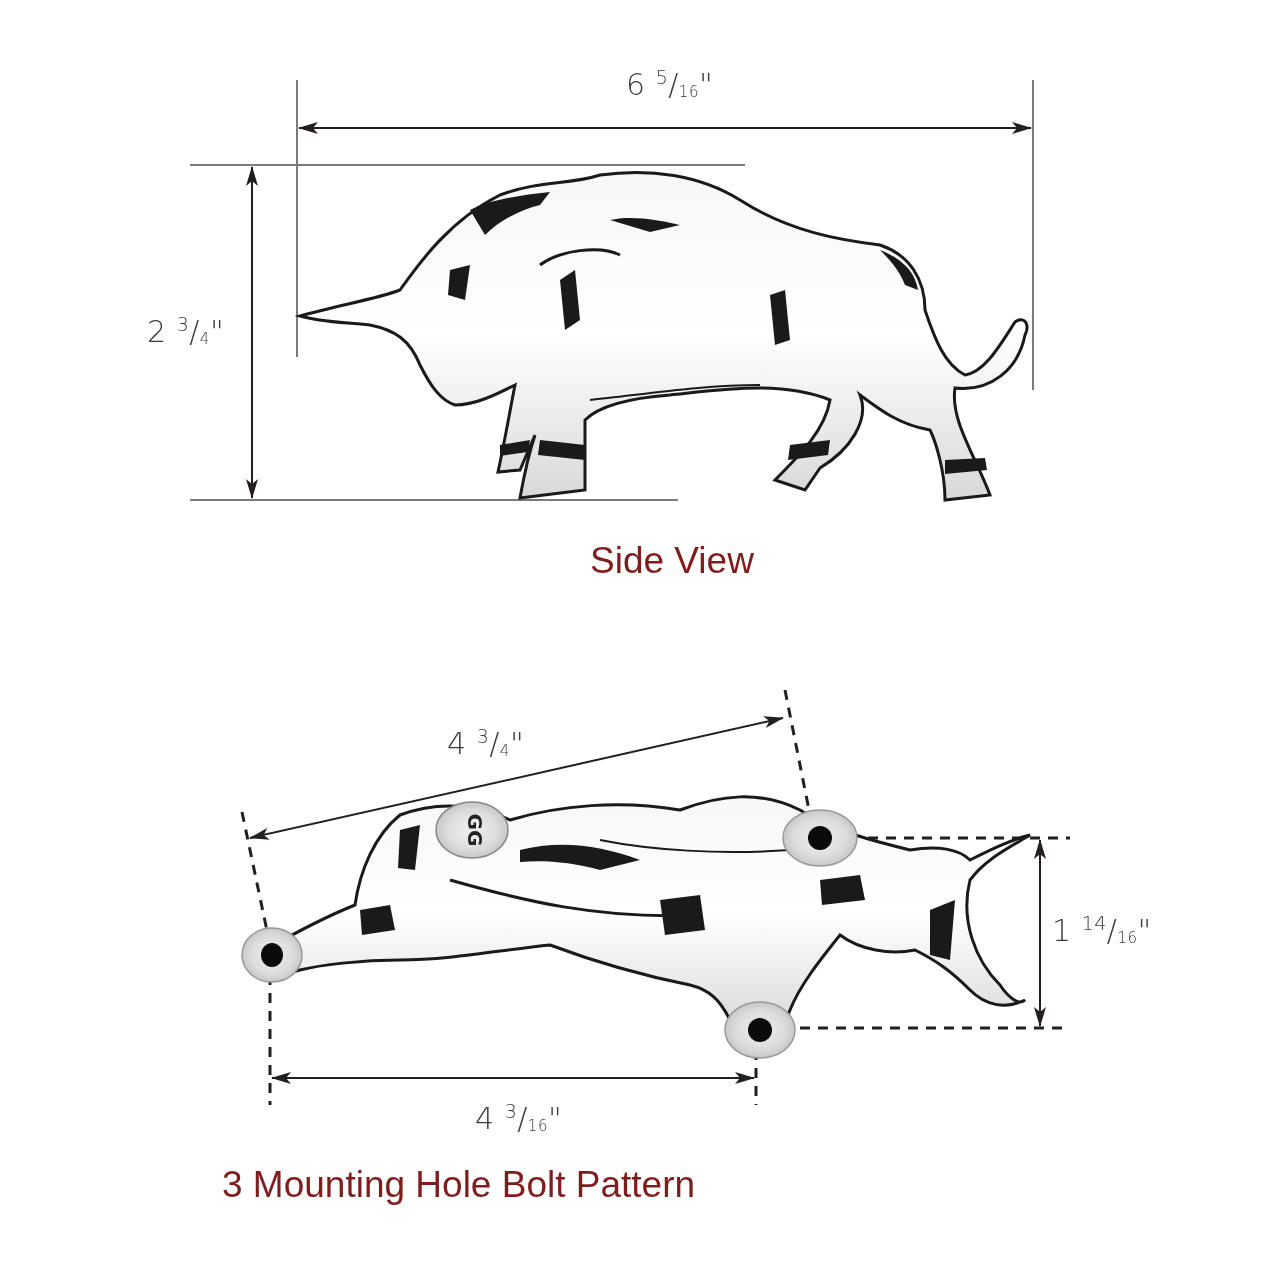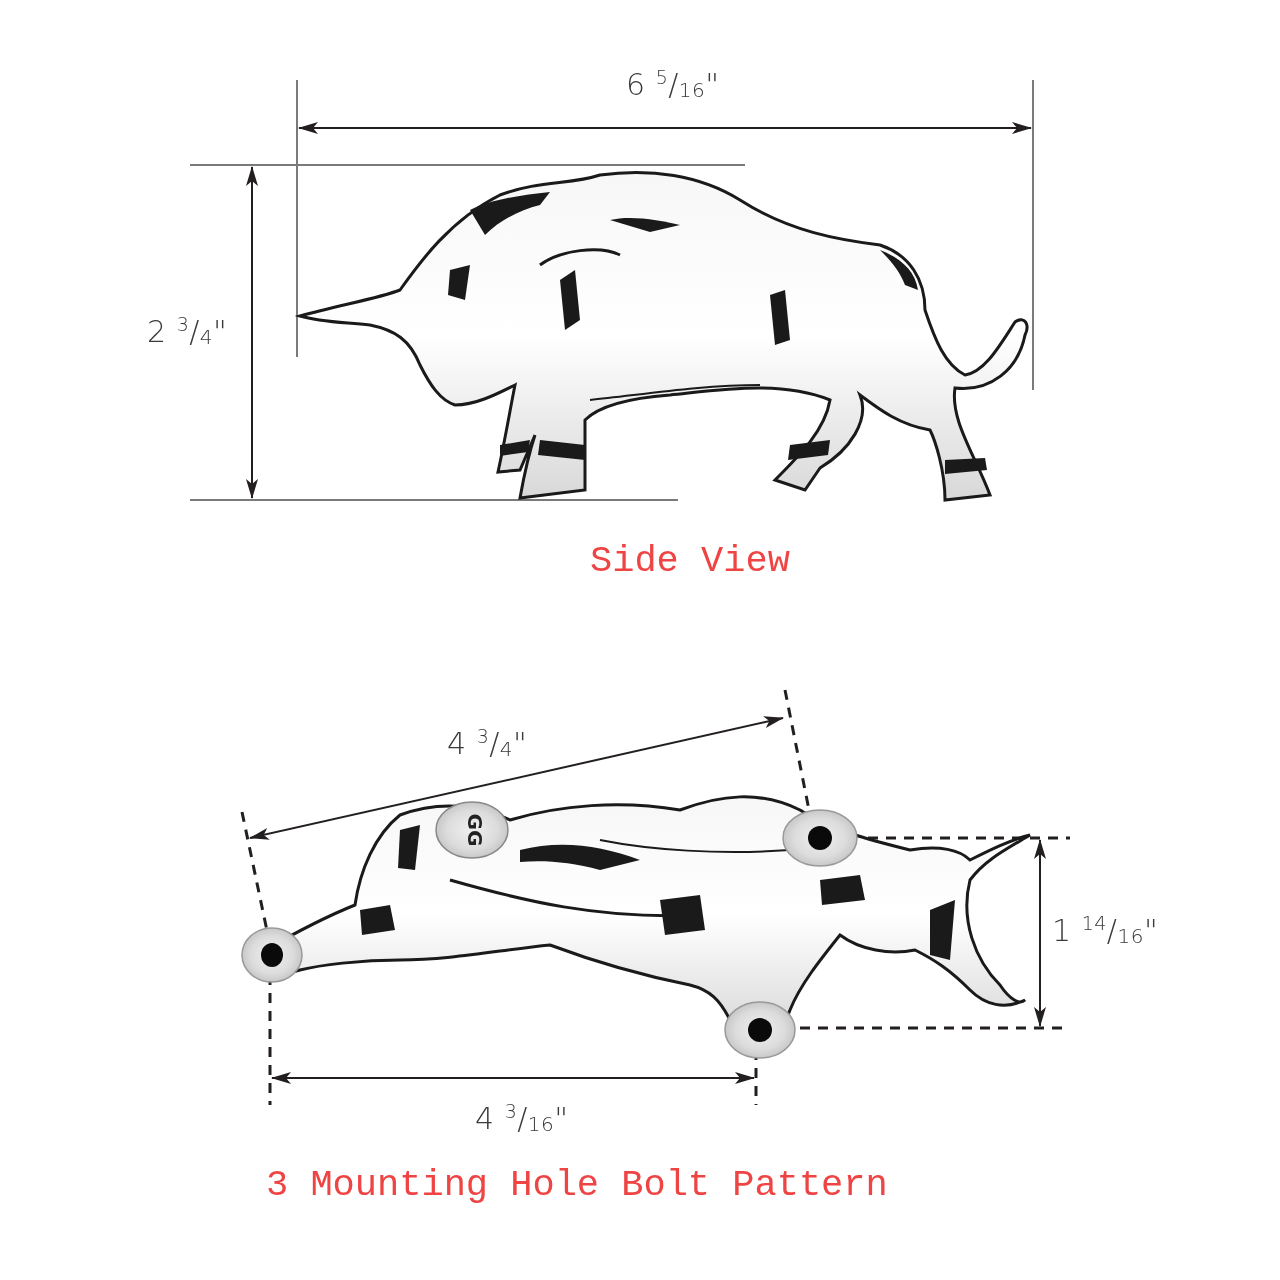--- a/index.html
+++ b/index.html
@@ -2,23 +2,23 @@
 <html><head>
   <meta charset="utf-8">
   <style>
     html, body { margin: 0; padding: 0; background: #ffffff; }
     body { width: 1280px; height: 1280px; position: relative; overflow: hidden;
            font-family: "DejaVu Sans", "Liberation Sans", sans-serif; color: #231f20; }
     svg.canvas { position: absolute; left: 0; top: 0; }
     .dim-label { position: absolute; font-size: 30px; color: #3a3a3a; white-space: nowrap;
                  font-family: "DejaVu Sans", sans-serif; font-weight: 300; letter-spacing: 0.5px; }
     .dim-label sup { font-size: 19px; vertical-align: 11px; }
-    .dim-label sub { font-size: 20px; vertical-align: -2px; }
-    .section-title { position: absolute; font-size: 37px; color: #ef4444; white-space: nowrap;
-                     font-family: Liberation Mono, monospace; }
+    .dim-label sub { font-size: 15px; vertical-align: -2px; }
+    .section-title { position: absolute; font-size: 37px; color: #7f1d1d; white-space: nowrap;
+                     font-family: Liberation Sans, sans-serif; }
   </style>
 </head>
 <body>
 
 <svg class="canvas" width="1280" height="1280" viewBox="0 0 1280 1280">
   <defs>
     <marker id="arrow" viewBox="0 0 20 12" refX="19" refY="6" markerWidth="20" markerHeight="12" orient="auto-start-reverse" markerUnits="userSpaceOnUse">
       <path d="M0,0 L20,6 L0,12 L5,6 Z" fill="#231f20"></path>
     </marker>
     <linearGradient id="chrome" x1="0" y1="0" x2="0" y2="1">
@@ -150,13 +150,13 @@
 <div class="dim-label" style="left:1052px;top:912px;">
   <span>1</span>
   <sup>14</sup><span>/</span><sub>16</sub><span>"</span>
 </div>
 
 <div class="dim-label" style="left:475px;top:1100px;">
   <span>4</span>
   <sup>3</sup><span>/</span><sub>16</sub><span>"</span>
 </div>
 
-<div class="section-title" style="left:222px;top:1164px;margin-left:44px;">3 Mounting Hole Bolt Pattern</div>
+<div class="section-title" style="left:222px;top:1164px;">3 Mounting Hole Bolt Pattern</div>
 
 </body></html>

